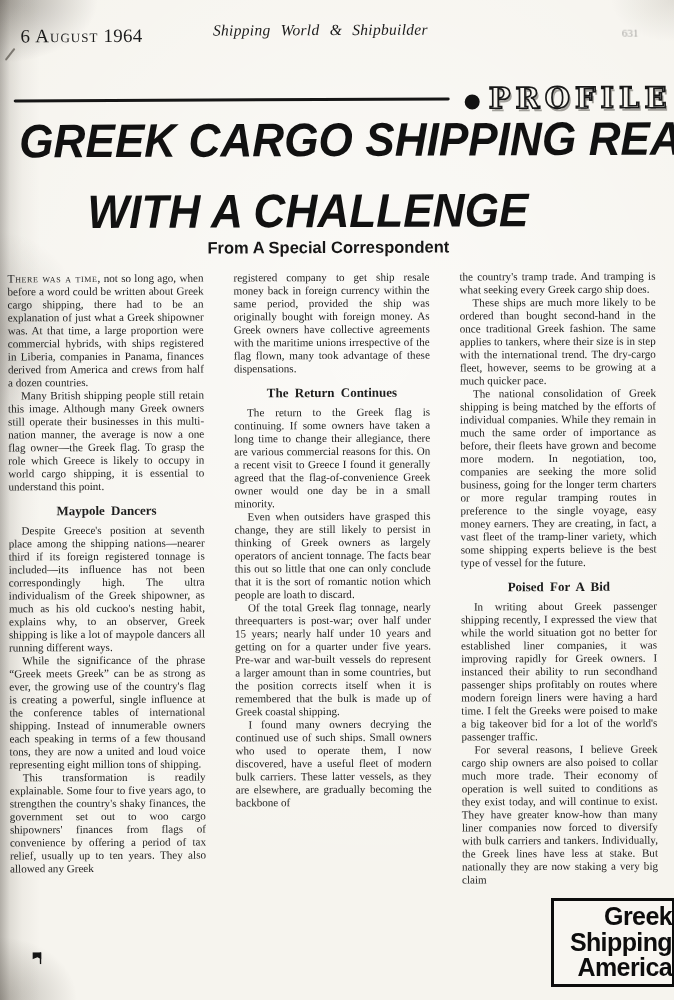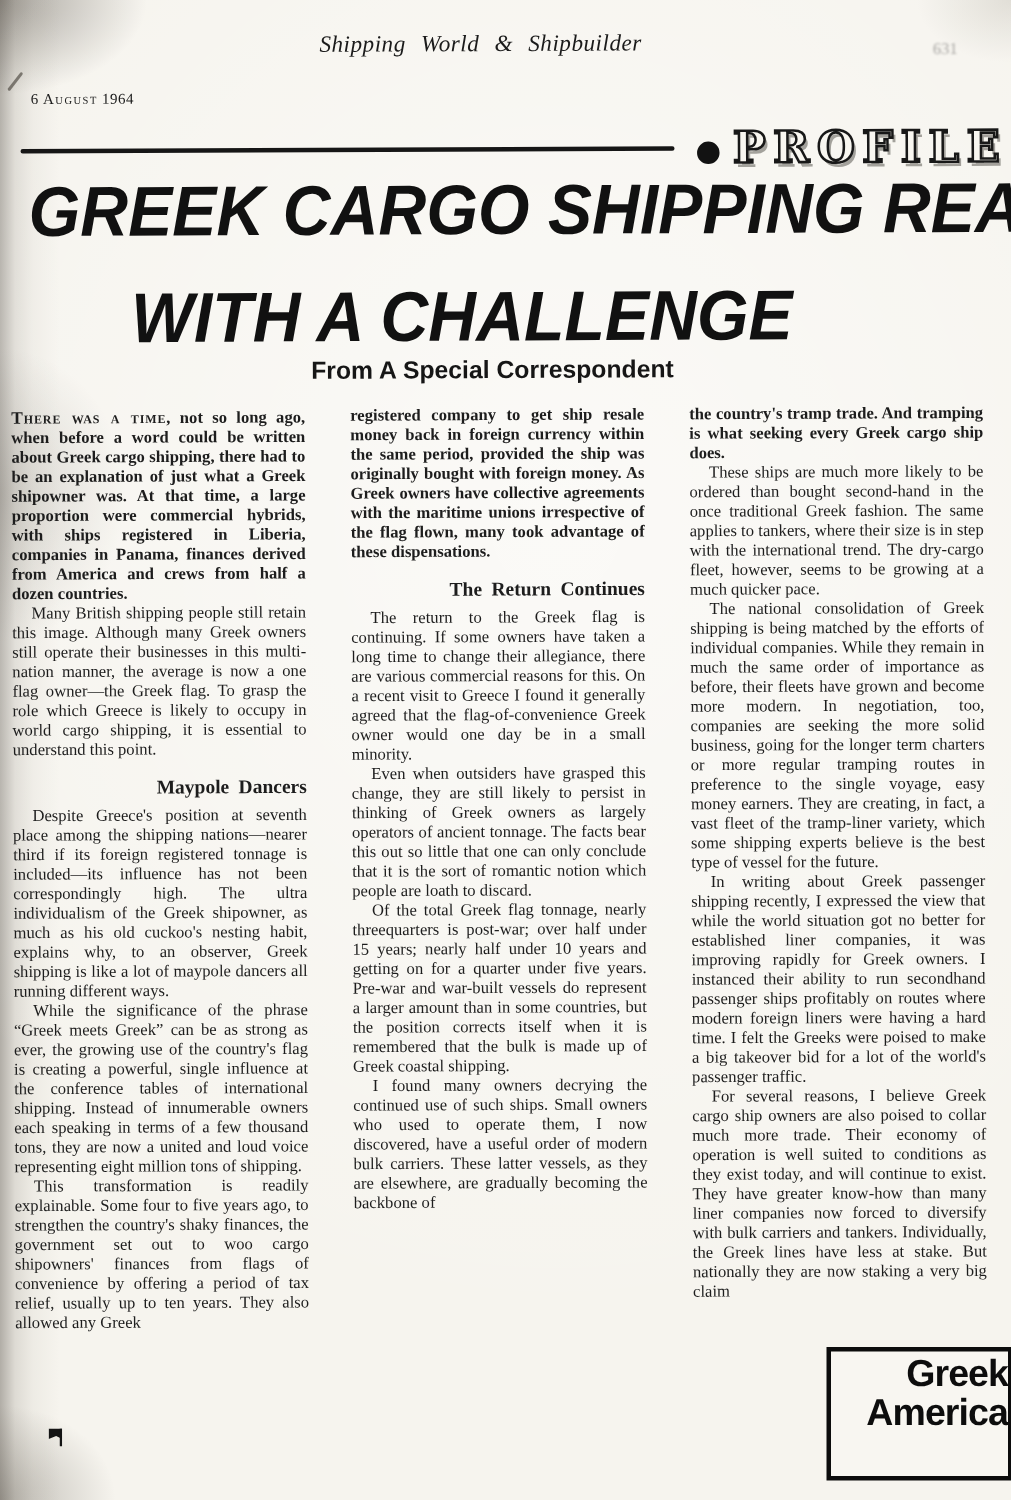--- a/index.html
+++ b/index.html
@@ -11,21 +11,21 @@
       radial-gradient(140px 90px at 0% 0%, rgba(70,64,56,0.45), rgba(0,0,0,0) 70%),
       radial-gradient(120px 140px at 0% 33%, rgba(90,84,74,0.25), rgba(0,0,0,0) 70%),
       radial-gradient(110px 90px at 0% 100%, rgba(80,74,64,0.35), rgba(0,0,0,0) 70%),
       radial-gradient(90px 60px at 100% 0%, rgba(120,112,100,0.18), rgba(0,0,0,0) 70%),
       #f6f4ee;
     font-family:"Liberation Serif", serif;color:#1b1b1b;
   }
   .content{position:absolute;inset:0;transform:rotate(-0.25deg);transform-origin:50% 40%;}
 
   
-  .masthead-date{position:absolute;left:22px;top:24px;font-size:10px;letter-spacing:0.3px;margin-top:36px;}
+  .masthead-date{position:absolute;left:22px;top:24px;font-size:19px;letter-spacing:0.3px;}
   .masthead-date .sc{font-variant:small-caps;letter-spacing:1px;}
   .masthead-journal{position:absolute;left:0;right:30px;top:21px;text-align:center;
     font-style:italic;font-size:15.5px;word-spacing:6px;letter-spacing:0.3px;}
   .masthead-page{position:absolute;right:34px;top:28px;font-size:11px;opacity:0.38;filter:blur(0.6px);}
 
   
   .profile-rule{position:absolute;left:15px;top:98px;width:436px;height:3px;background:#161616;border-radius:2px;}
   .profile-bullet{position:absolute;left:466px;top:95px;width:15px;height:15px;border-radius:50%;background:#121212;}
   .profile-word{position:absolute;left:490px;top:82px;width:184px;
     font-family:"DejaVu Serif", serif;font-weight:bold;font-size:29px;letter-spacing:5px;
@@ -42,24 +42,24 @@
     font-family:"Liberation Sans", sans-serif;font-weight:bold;font-size:16.5px;color:#161616;
     transform:translateX(-8px);}
 
   
   .col{position:absolute;top:271px;width:196px;font-size:11.1px;line-height:13px;
     text-align:justify;color:#1d1d1d;}
   .col.c1{left:8px;}
   .col.c2{left:234px;}
   .col.c3{left:460px;}
   .para{margin:0;text-indent:13px;}
-  .para.noindent{text-indent:0;font-weight:bold;}
+  .para.noindent{text-indent:0;}
   .smallcaps{font-variant:small-caps;letter-spacing:0.6px;font-size:11.6px;}
   .subhead{font-size:13px;font-weight:bold;margin:11px 0 7px 0;word-spacing:3px;
-    text-align:right;text-indent:0;font-family:"Liberation Serif", serif;}
+    text-align:center;text-indent:0;font-family:"Liberation Serif", serif;}
 
   
   .end-flag{position:absolute;left:30px;top:951px;width:9px;height:12px;}
 
   
   .watermark{position:absolute;left:551px;top:898px;width:112px;height:80px;
     border:3px solid #0c0c0c;background:rgba(250,249,245,0.42);
     font-family:"Liberation Sans", sans-serif;font-weight:bold;font-size:25px;
     line-height:25.5px;letter-spacing:-0.6px;color:#0d0d0d;padding:3px 0 0 6px;
     overflow:visible;white-space:nowrap;text-align:right;}
@@ -94,36 +94,38 @@
       <p class="para">While the significance of the phrase “Greek meets Greek” can be as strong as ever, the growing use of the country's flag is creating a powerful, single influence at the conference tables of international shipping. Instead of innumerable owners each speaking in terms of a few thousand tons, they are now a united and loud voice representing eight million tons of shipping.</p>
       <p class="para">This transformation is readily explainable. Some four to five years ago, to strengthen the country's shaky finances, the government set out to woo cargo shipowners' finances from flags of convenience by offering a period of tax relief, usually up to ten years. They also allowed any Greek</p>
     </div>
 
     <div class="col c2">
       <p class="para noindent">registered company to get ship resale money back in foreign currency within the same period, provided the ship was originally bought with foreign money. As Greek owners have collective agreements with the maritime unions irrespective of the flag flown, many took advantage of these dispensations.</p>
       <h3 class="subhead">The Return Continues</h3>
       <p class="para">The return to the Greek flag is continuing. If some owners have taken a long time to change their allegiance, there are various commercial reasons for this. On a recent visit to Greece I found it generally agreed that the flag-of-convenience Greek owner would one day be in a small minority.</p>
       <p class="para">Even when outsiders have grasped this change, they are still likely to persist in thinking of Greek owners as largely operators of ancient tonnage. The facts bear this out so little that one can only conclude that it is the sort of romantic notion which people are loath to discard.</p>
       <p class="para">Of the total Greek flag tonnage, nearly threequarters is post-war; over half under 15 years; nearly half under 10 years and getting on for a quarter under five years. Pre-war and war-built vessels do represent a larger amount than in some countries, but the position corrects itself when it is remembered that the bulk is made up of Greek coastal shipping.</p>
-      <p class="para">I found many owners decrying the continued use of such ships. Small owners who used to operate them, I now discovered, have a useful order of modern bulk carriers. These latter vessels, as they are elsewhere, are gradually becoming the backbone of</p>
+      <p class="para">I found many owners decrying the continued use of such ships. Small owners who used to operate them, I now discovered, have a useful fleet of modern bulk carriers. These latter vessels, as they are elsewhere, are gradually becoming the backbone of</p>
     </div>
 
     <div class="col c3">
       <p class="para noindent">the country's tramp trade. And tramping is what seeking every Greek cargo ship does.</p>
       <p class="para">These ships are much more likely to be ordered than bought second-hand in the once traditional Greek fashion. The same applies to tankers, where their size is in step with the international trend. The dry-cargo fleet, however, seems to be growing at a much quicker pace.</p>
       <p class="para">The national consolidation of Greek shipping is being matched by the efforts of individual companies. While they remain in much the same order of importance as before, their fleets have grown and become more modern. In negotiation, too, companies are seeking the more solid business, going for the longer term charters or more regular tramping routes in preference to the single voyage, easy money earners. They are creating, in fact, a vast fleet of the tramp-liner variety, which some shipping experts believe is the best type of vessel for the future.</p>
+      <h3 class="subhead">Poised For A Bid</h3>
       <p class="para">In writing about Greek passenger shipping recently, I expressed the view that while the world situation got no better for established liner companies, it was improving rapidly for Greek owners. I instanced their ability to run secondhand passenger ships profitably on routes where modern foreign liners were having a hard time. I felt the Greeks were poised to make a big takeover bid for a lot of the world's passenger traffic.</p>
       <p class="para">For several reasons, I believe Greek cargo ship owners are also poised to collar much more trade. Their economy of operation is well suited to conditions as they exist today, and will continue to exist. They have greater know-how than many liner companies now forced to diversify with bulk carriers and tankers. Individually, the Greek lines have less at stake. But nationally they are now staking a very big claim</p>
     </div>
 
     <svg class="end-flag" viewBox="0 0 9 12" xmlns="http://www.w3.org/2000/svg">
       <polygon points="0,0 9,0 9,7 5,5 0,7" fill="#141414"></polygon>
       <rect x="7.4" y="0" width="1.6" height="12" fill="#141414"></rect>
     </svg>
 
     <div class="pencil-mark"></div>
   </div>
 
   <div class="watermark">
     <div>Greek</div>
+    <div>Shipping</div>
     <div>America</div>
   </div>
 </div>
 
 </body></html>

